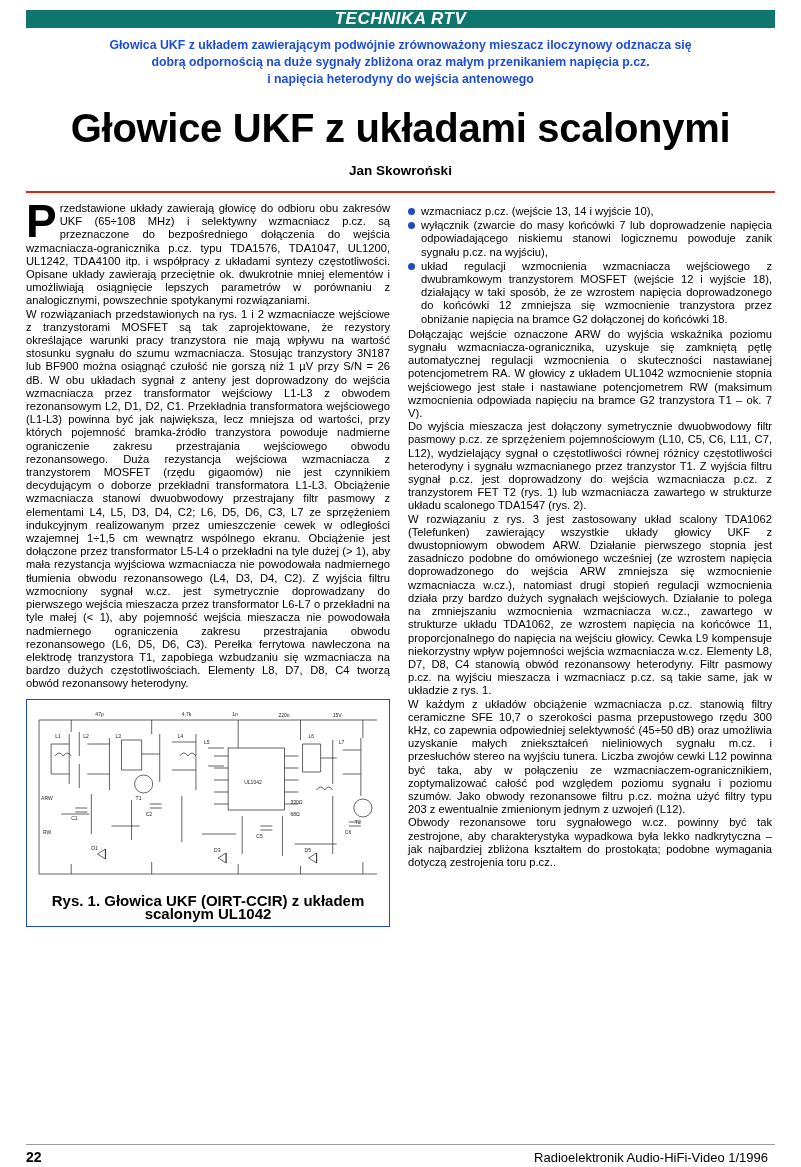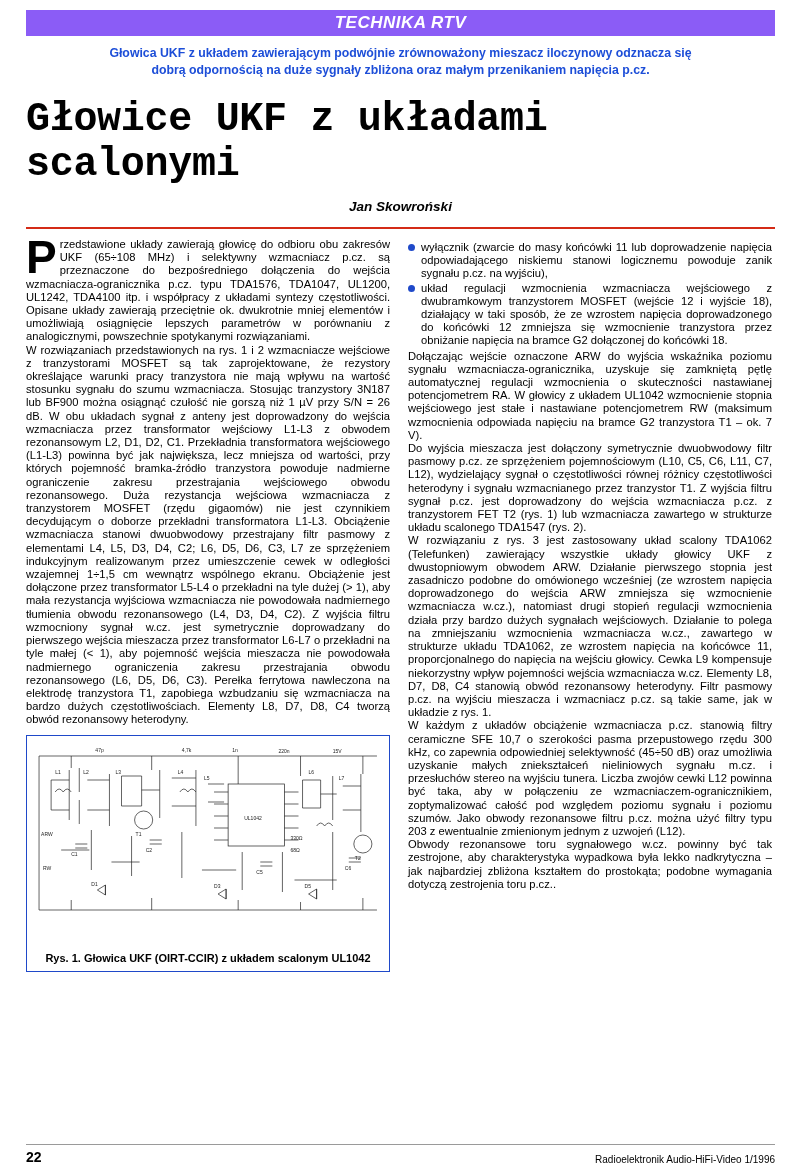--- a/index.html
+++ b/index.html
@@ -18,22 +18,22 @@
   .page {
     position: relative;
     width: 801px;
     height: 1167px;
     box-sizing: border-box;
     padding: 0 26px;
   }
   
   .banner {
     margin-top: 10px;
-    height: 26px;
-    background: #8b5cf6;
+    height: 18px;
+    background: #0f766e;
     position: relative;
     display: flex;
     align-items: center;
     justify-content: center;
   }
   .banner-title {
     color: #ffffff;
     font-style: italic;
     font-weight: bold;
     font-size: 17px;
@@ -44,31 +44,30 @@
     margin-top: 9px;
     text-align: center;
     color: #1d4ed8;
     font-weight: bold;
     font-size: 12.3px;
     line-height: 17px;
   }
   
   .main-title {
     margin-top: 18px;
+    text-align: center;
     font-size: 40px;
     font-weight: bold;
     letter-spacing: -0.3px;
-    font-family: Liberation Mono, monospace;
   }
   .author {
     margin-top: 12px;
     text-align: center;
     font-size: 13.5px;
     font-weight: bold;
-    font-style: italic;
   }
   .rule {
     margin-top: 13px;
     height: 2px;
     background: #d42b16;
   }
   
   .columns {
     margin-top: 9px;
     display: flex;
@@ -113,69 +112,69 @@
   }
   
   .figure {
     margin-top: 8px;
     border: 1px solid #1f49c9;
     padding: 4px;
     box-sizing: border-box;
   }
   .figure-caption {
     text-align: center;
-    font-size: 11px;
+    font-size: 15px;
     font-weight: bold;
     padding: 4px 0 2px;
-    margin-top: 22px;
   }
   .schematic {
     width: 100%;
     height: 186px;
     display: block;
   }
   
   .footer {
     position: absolute;
     left: 26px;
-    right: 26px;
+    right: 33px;
     bottom: 12px;
     display: flex;
     align-items: flex-end;
     justify-content: space-between;
     font-size: 10.5px;
   }
   .footer-top-rule {
     position: absolute;
     left: 26px;
     right: 26px;
     bottom: 32px;
     height: 1px;
     background: #9a9a9a;
   }
   .page-number {
     font-size: 14px;
     font-weight: bold;
   }
   .footer-right {
-    font-size: 10px;
+    font-size: 13px;
   }
 </style>
 </head>
 <body>
 
 <div class="page">
 
   <div class="banner">
     <span class="banner-title">TECHNIKA RTV</span>
   </div>
 
   <div class="lead">
     <div>Głowica UKF z układem zawierającym podwójnie zrównoważony mieszacz iloczynowy odznacza się</div>
     <div>dobrą odpornością na duże sygnały zbliżona oraz małym przenikaniem napięcia p.cz.</div>
+    <div>i napięcia heterodyny do wejścia antenowego</div>
   </div>
 
   <div class="main-title">Głowice UKF z układami scalonymi</div>
   <div class="author">Jan Skowroński</div>
   <div class="rule"></div>
 
   <div class="columns">
 
     <div class="col">
       <p class="dropcap-para">
@@ -267,21 +266,25 @@
           </g>
         </svg>
         <div class="figure-caption">Rys. 1. Głowica UKF (OIRT-CCIR) z układem scalonym UL1042</div>
       </div>
     </div>
 
     <div class="col">
       <div class="gap"></div>
       <div class="bullet-item">
         <span class="bullet-dot"></span>
-        <span>wyłącznik (zwarcie do masy końcówki 11 lub doprowadzenie napięcia odpowiadającego niskiemu stanowi logicznemu powoduje zanik sygnału p.cz. na wyjściu),</span>
+        <span>wzmacniacz p.cz. (wejście 13, 14 i wyjście 10),</span>
+      </div>
+      <div class="bullet-item">
+        <span class="bullet-dot"></span>
+        <span>wyłącznik (zwarcie do masy końcówki 7 lub doprowadzenie napięcia odpowiadającego niskiemu stanowi logicznemu powoduje zanik sygnału p.cz. na wyjściu),</span>
       </div>
       <div class="bullet-item">
         <span class="bullet-dot"></span>
         <span>układ regulacji wzmocnienia wzmacniacza wejściowego z dwubramkowym tranzystorem MOSFET (wejście 12 i wyjście 18), działający w taki sposób, że ze wzrostem napięcia doprowadzonego do końcówki 12 zmniejsza się wzmocnienie tranzystora przez obniżanie napięcia na bramce G2 dołączonej do końcówki 18.</span>
       </div>
       <div class="gap"></div>
       <p>Dołączając wejście oznaczone ARW do wyjścia wskaźnika poziomu sygnału wzmacniacza-ogranicznika, uzyskuje się zamkniętą pętlę automatycznej regulacji wzmocnienia o skuteczności nastawianej potencjometrem RA. W głowicy z układem UL1042 wzmocnienie stopnia wejściowego jest stałe i nastawiane potencjometrem RW (maksimum wzmocnienia odpowiada napięciu na bramce G2 tranzystora T1 – ok. 7 V).</p>
       <p>Do wyjścia mieszacza jest dołączony symetrycznie dwuobwodowy filtr pasmowy p.cz. ze sprzężeniem pojemnościowym (L10, C5, C6, L11, C7, L12), wydzielający sygnał o częstotliwości równej różnicy częstotliwości heterodyny i sygnału wzmacnianego przez tranzystor T1. Z wyjścia filtru sygnał p.cz. jest doprowadzony do wejścia wzmacniacza p.cz. z tranzystorem FET T2 (rys. 1) lub wzmacniacza zawartego w strukturze układu scalonego TDA1547 (rys. 2).</p>
       <p>W rozwiązaniu z rys. 3 jest zastosowany układ scalony TDA1062 (Telefunken) zawierający wszystkie układy głowicy UKF z dwustopniowym obwodem ARW. Działanie pierwszego stopnia jest zasadniczo podobne do omówionego wcześniej (ze wzrostem napięcia doprowadzonego do wejścia ARW zmniejsza się wzmocnienie wzmacniacza w.cz.), natomiast drugi stopień regulacji wzmocnienia działa przy bardzo dużych sygnałach wejściowych. Działanie to polega na zmniejszaniu wzmocnienia wzmacniacza w.cz., zawartego w strukturze układu TDA1062, ze wzrostem napięcia na końcówce 11, proporcjonalnego do napięcia na wejściu głowicy. Cewka L9 kompensuje niekorzystny wpływ pojemności wejścia wzmacniacza w.cz. Elementy L8, D7, D8, C4 stanowią obwód rezonansowy heterodyny. Filtr pasmowy p.cz. na wyjściu mieszacza i wzmacniacz p.cz. są takie same, jak w układzie z rys. 1.</p>
       <p>W każdym z układów obciążenie wzmacniacza p.cz. stanowią filtry ceramiczne SFE 10,7 o szerokości pasma przepustowego rzędu 300 kHz, co zapewnia odpowiedniej selektywność (45÷50 dB) oraz umożliwia uzyskanie małych zniekształceń nieliniowych sygnału m.cz. i przesłuchów stereo na wyjściu tunera. Liczba zwojów cewki L12 powinna być taka, aby w połączeniu ze wzmacniaczem-ogranicznikiem, zoptymalizować całość pod względem poziomu sygnału i poziomu szumów. Jako obwody rezonansowe filtru p.cz. można użyć filtry typu 203 z ewentualnie zmienionym jednym z uzwojeń (L12).</p>

